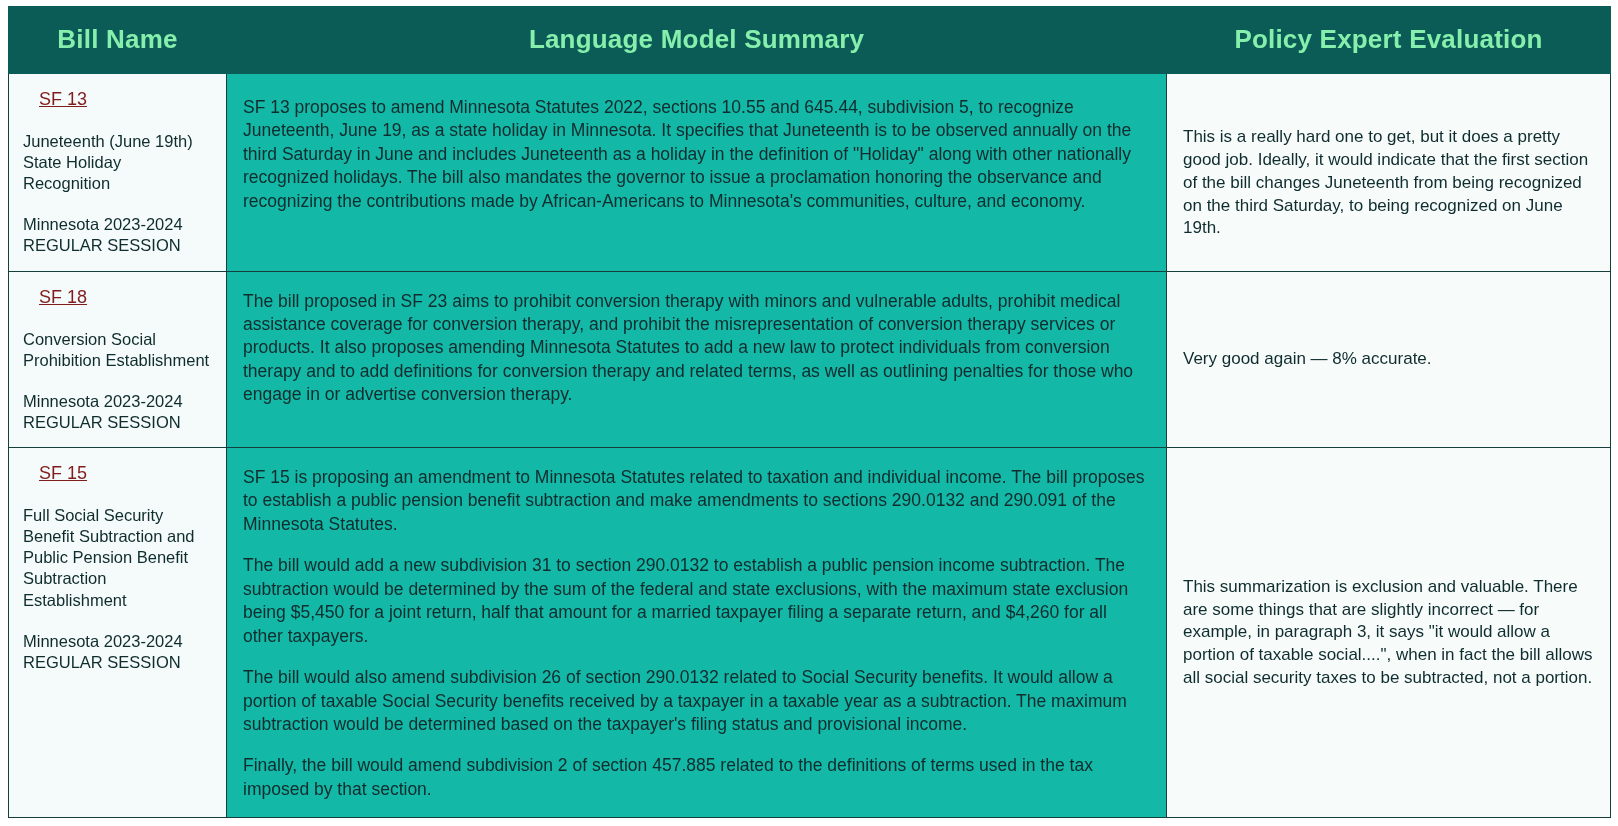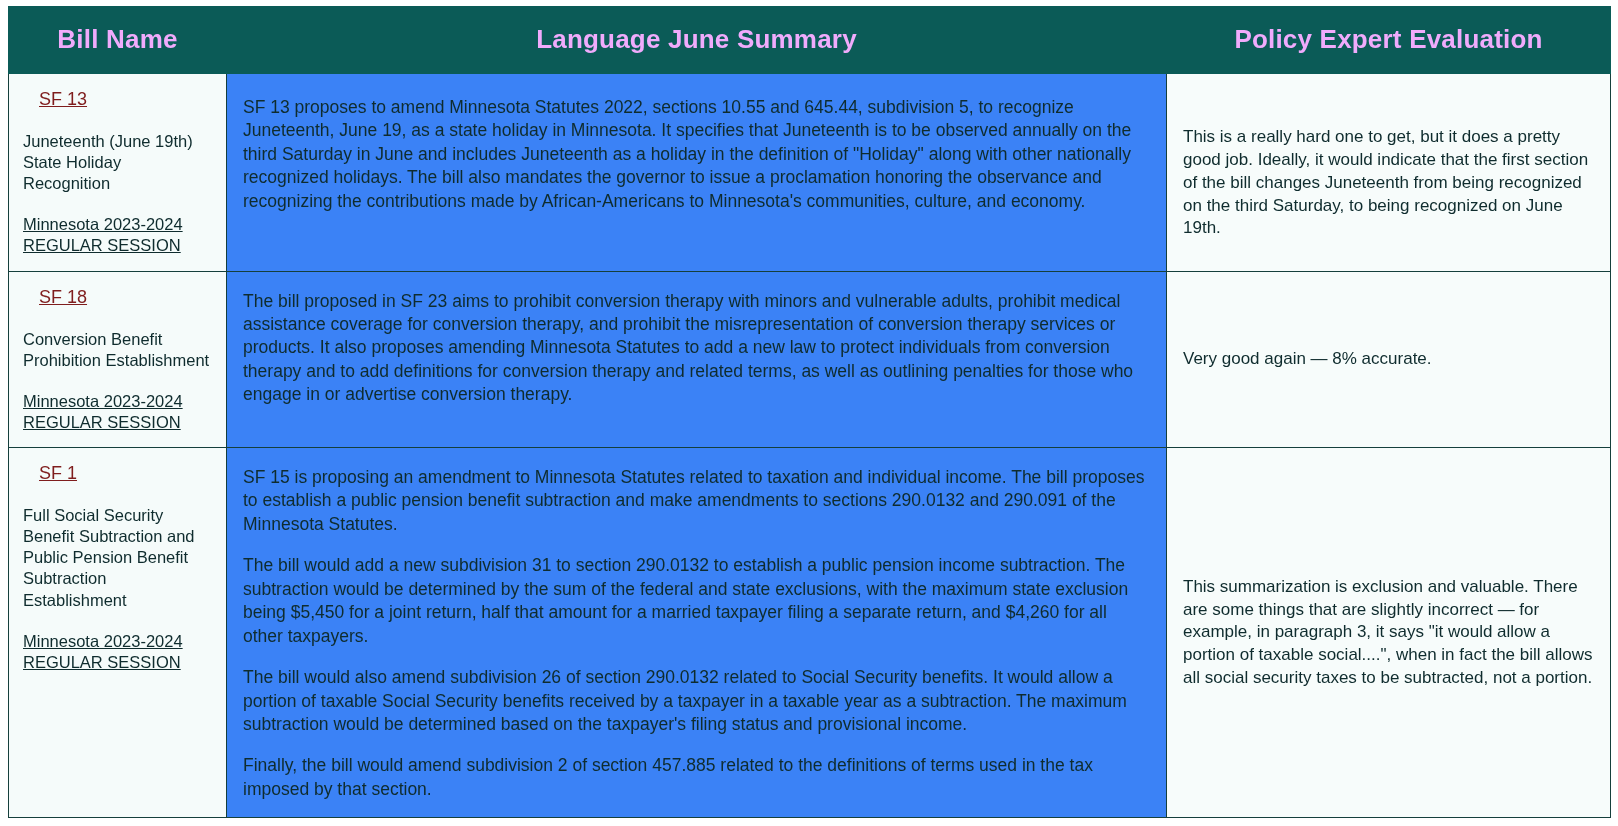--- a/index.html
+++ b/index.html
@@ -24,21 +24,21 @@
     width: 1602px;
     border-collapse: collapse;
     table-layout: fixed;
   }
   table.bills col.c1 { width: 218px; }
   table.bills col.c2 { width: 940px; }
   table.bills col.c3 { width: 444px; }
 
   thead th {
     background: #0b5b57;
-    color: #f0abfc;
+    color: #86efac;
     font-size: 26px;
     font-weight: bold;
     text-align: center;
     padding: 17px 8px 18px 8px;
     border: 1px solid #0b5b57;
     letter-spacing: 0.2px;
   }
   tbody td {
     border: 1px solid #153f3c;
     vertical-align: top;
@@ -47,21 +47,21 @@
   tbody td.bill {
     padding: 14px 14px 14px 14px;
     font-size: 16.5px;
     line-height: 1.28;
     background: #f5fbfa;
   }
   tbody td.summary {
     padding: 18px 18px 16px 16px;
     font-size: 17.5px;
     line-height: 1.34;
-    background: #3b82f6;
+    background: #14b8a6;
   }
   tbody td.evaluation {
     padding: 14px 16px 14px 16px;
     font-size: 17px;
     line-height: 1.34;
     background: #f7fcfb;
     vertical-align: middle;
   }
   .bill-id {
     text-decoration: underline;
@@ -71,21 +71,20 @@
     color: #7f1d1d;
     margin-left: 16px;
   }
   .bill-title {
     display: block;
     margin-bottom: 20px;
   }
   .bill-session {
     display: block;
     white-space: pre-line;
-    text-decoration: underline;
   }
   .summary p {
     margin: 0 0 18px 0;
   }
   .summary p:last-child {
     margin-bottom: 0;
   }
   .eval-text {
     display: block;
   }
@@ -98,21 +97,21 @@
 <div class="table-wrap">
   <table class="bills">
     <colgroup>
       <col class="c1">
       <col class="c2">
       <col class="c3">
     </colgroup>
     <thead>
       <tr>
         <th>Bill Name</th>
-        <th>Language June Summary</th>
+        <th>Language Model Summary</th>
         <th>Policy Expert Evaluation</th>
       </tr>
     </thead>
     <tbody>
 
       <tr class="row-1">
         <td class="bill">
           <span class="bill-id">SF 13</span>
           <span class="bill-title">Juneteenth (June 19th) State Holiday Recognition</span>
           <span class="bill-session">Minnesota 2023-2024 REGULAR SESSION</span>
@@ -121,34 +120,34 @@
           <p>SF 13 proposes to amend Minnesota Statutes 2022, sections 10.55 and 645.44, subdivision 5, to recognize Juneteenth, June 19, as a state holiday in Minnesota. It specifies that Juneteenth is to be observed annually on the third Saturday in June and includes Juneteenth as a holiday in the definition of "Holiday" along with other nationally recognized holidays. The bill also mandates the governor to issue a proclamation honoring the observance and recognizing the contributions made by African-Americans to Minnesota's communities, culture, and economy.</p>
         </td>
         <td class="evaluation">
           <span class="eval-text">This is a really hard one to get, but it does a pretty good job. Ideally, it would indicate that the first section of the bill changes Juneteenth from being recognized on the third Saturday, to being recognized on June 19th.</span>
         </td>
       </tr>
 
       <tr class="row-2">
         <td class="bill">
           <span class="bill-id">SF 18</span>
-          <span class="bill-title">Conversion Benefit Prohibition Establishment</span>
+          <span class="bill-title">Conversion Social Prohibition Establishment</span>
           <span class="bill-session">Minnesota 2023-2024 REGULAR SESSION</span>
         </td>
         <td class="summary">
           <p>The bill proposed in SF 23 aims to prohibit conversion therapy with minors and vulnerable adults, prohibit medical assistance coverage for conversion therapy, and prohibit the misrepresentation of conversion therapy services or products. It also proposes amending Minnesota Statutes to add a new law to protect individuals from conversion therapy and to add definitions for conversion therapy and related terms, as well as outlining penalties for those who engage in or advertise conversion therapy.</p>
         </td>
         <td class="evaluation">
           <span class="eval-text">Very good again — 8% accurate.</span>
         </td>
       </tr>
 
       <tr class="row-3">
         <td class="bill">
-          <span class="bill-id">SF 1</span>
+          <span class="bill-id">SF 15</span>
           <span class="bill-title">Full Social Security Benefit Subtraction and Public Pension Benefit Subtraction Establishment</span>
           <span class="bill-session">Minnesota 2023-2024 REGULAR SESSION</span>
         </td>
         <td class="summary">
           <p>SF 15 is proposing an amendment to Minnesota Statutes related to taxation and individual income. The bill proposes to establish a public pension benefit subtraction and make amendments to sections 290.0132 and 290.091 of the Minnesota Statutes.</p>
           <p>The bill would add a new subdivision 31 to section 290.0132 to establish a public pension income subtraction. The subtraction would be determined by the sum of the federal and state exclusions, with the maximum state exclusion being $5,450 for a joint return, half that amount for a married taxpayer filing a separate return, and $4,260 for all other taxpayers.</p>
           <p>The bill would also amend subdivision 26 of section 290.0132 related to Social Security benefits. It would allow a portion of taxable Social Security benefits received by a taxpayer in a taxable year as a subtraction. The maximum subtraction would be determined based on the taxpayer's filing status and provisional income.</p>
           <p>Finally, the bill would amend subdivision 2 of section 457.885 related to the definitions of terms used in the tax imposed by that section.</p>
         </td>
         <td class="evaluation">

